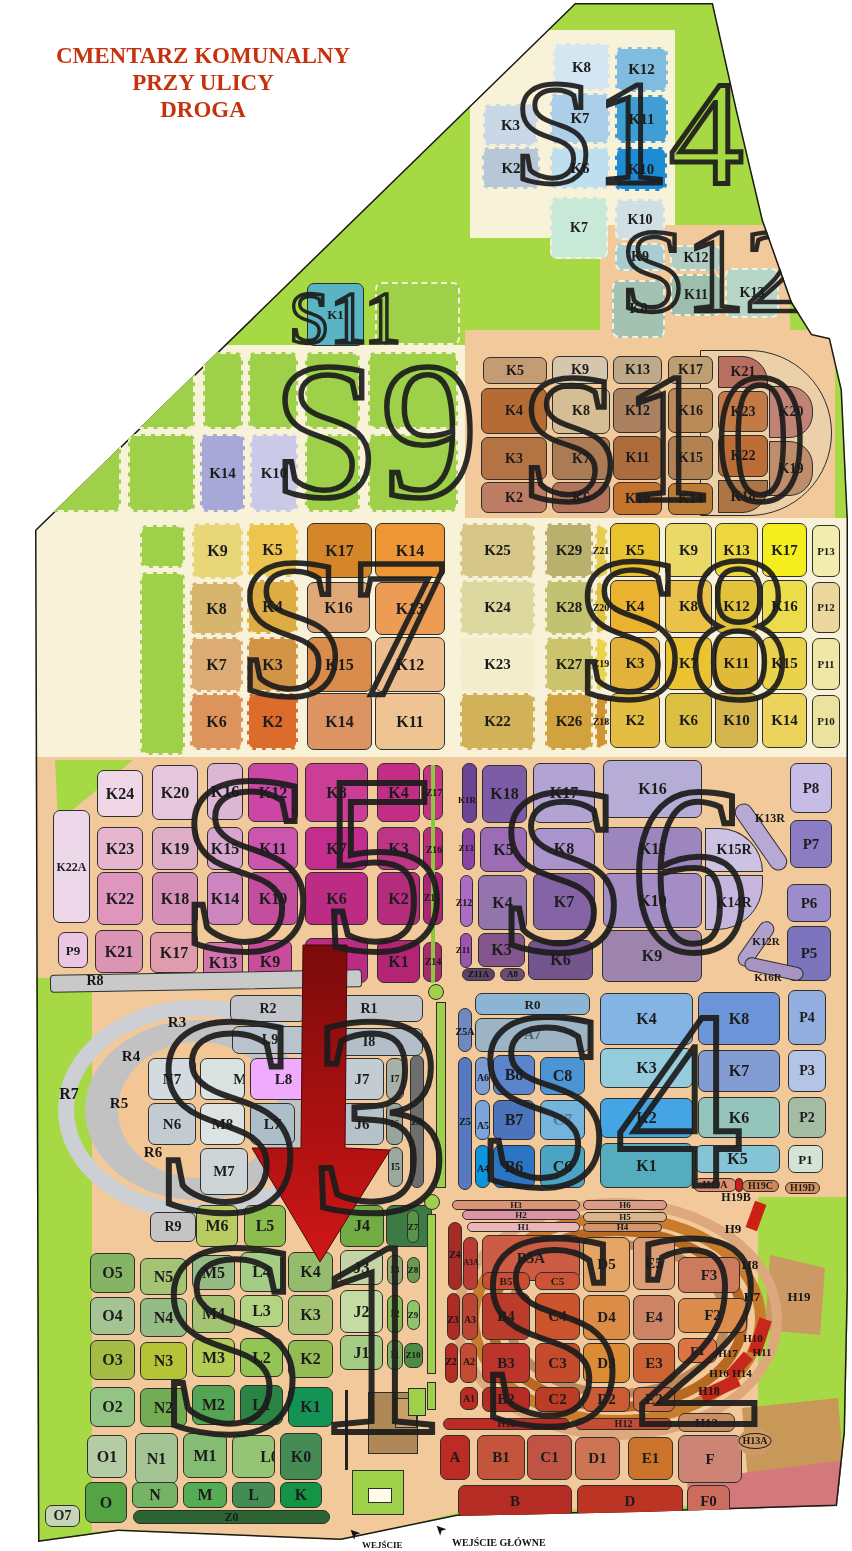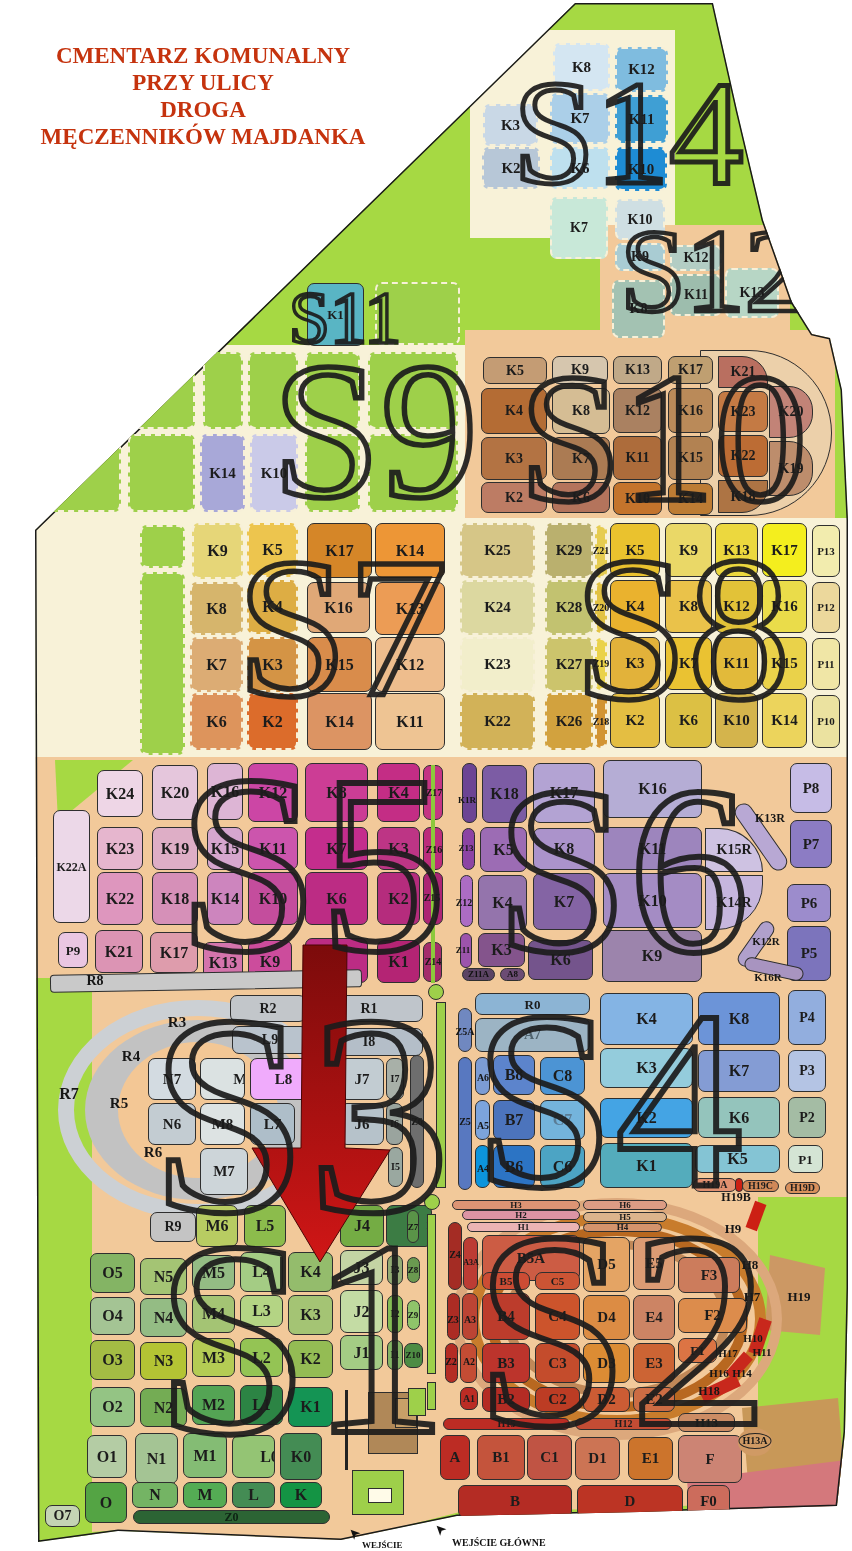--- a/index.html
+++ b/index.html
@@ -452,20 +452,19 @@
         <span class="slabel" style="left: 608px; top: 1100px; font-size: 255px; -webkit-text-stroke: 6px rgb(28, 28, 28);">S4</span>
         <span class="slabel" style="left: 302px; top: 1338px; font-size: 278px; -webkit-text-stroke: 6px rgb(28, 28, 28);">S1</span>
         <span class="slabel" style="left: 622px; top: 1330px; font-size: 280px; -webkit-text-stroke: 6px rgb(28, 28, 28);">S2</span>
       </div>
   </div>
 
   <div id="title" style="color: rgb(197, 51, 14);">
     <div>CMENTARZ KOMUNALNY</div>
     <div>PRZY ULICY</div>
     <div>DROGA</div>
-    <div>MĘCZENNIKÓW MAJDANKA</div>
   </div>
 
   <span class="entr-arrow" id="earr0" style="left: 348px; top: 1526px;">➤</span>
   <span class="entr" id="elbl0" style="left: 362px; top: 1540px; font-size: 9px;">WEJŚCIE</span>
   <span class="entr-arrow" id="earr1" style="left: 434px; top: 1522px;">➤</span>
   <span class="entr" id="elbl1" style="left: 452px; top: 1537px; font-size: 10px;">WEJŚCIE GŁÓWNE</span>
 </div>
 
 </body></html>

